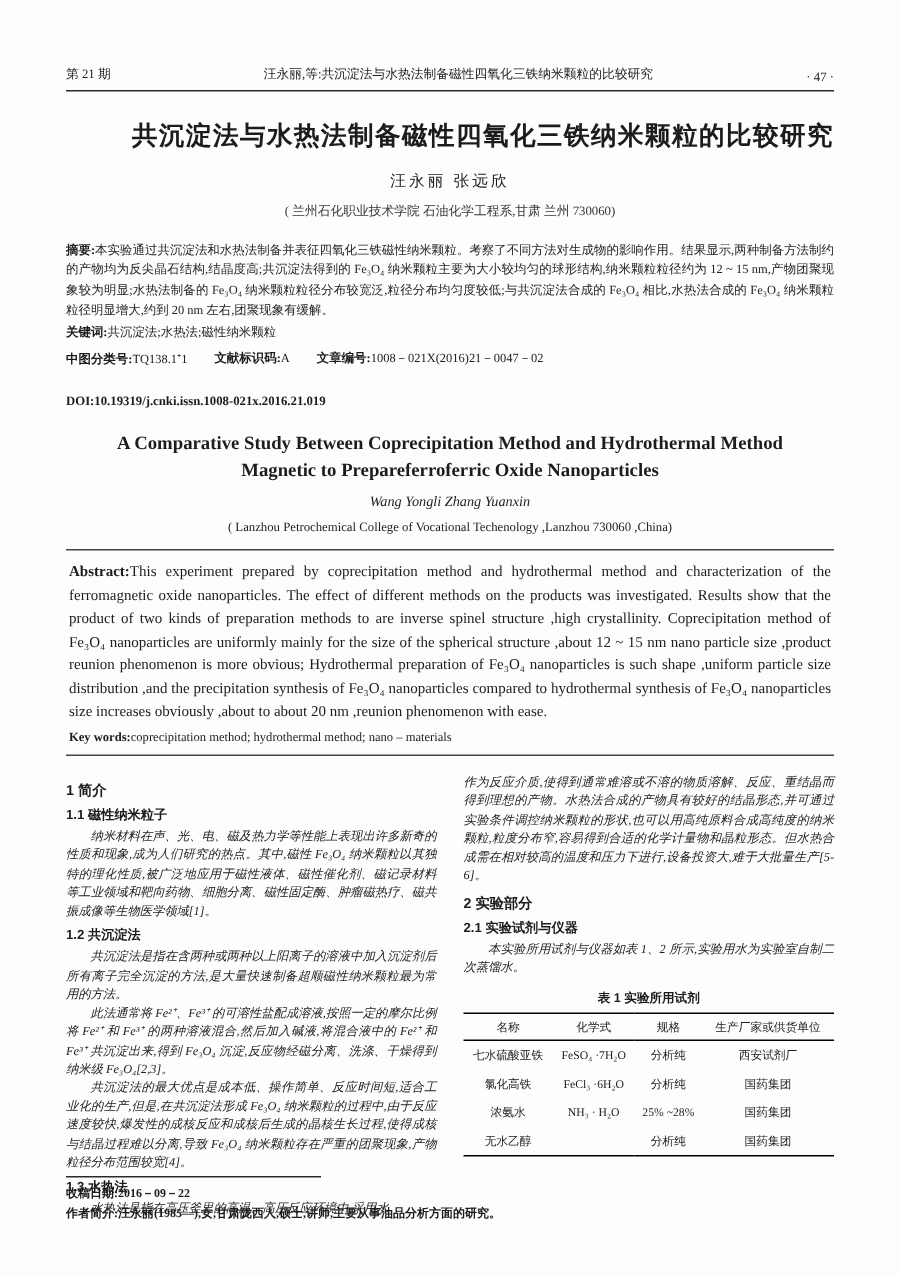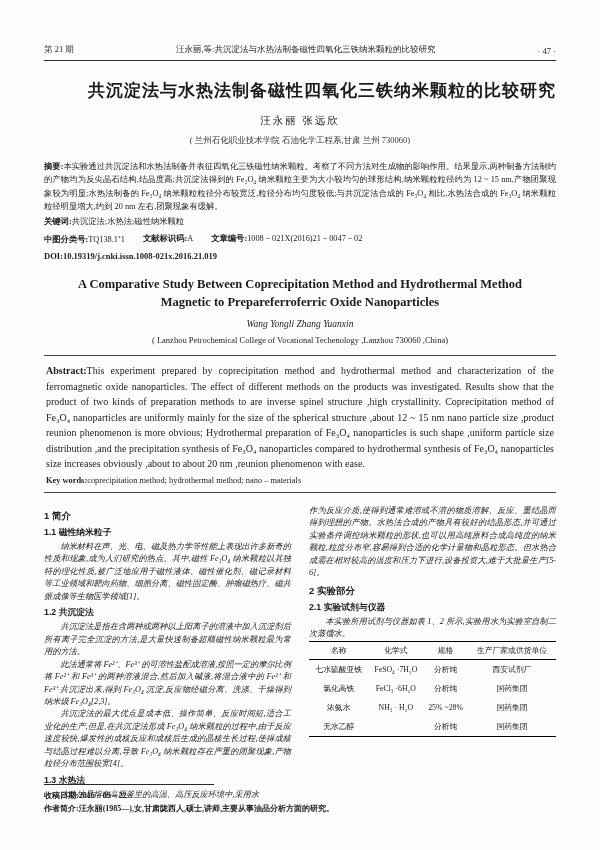--- a/index.html
+++ b/index.html
@@ -22,21 +22,21 @@
   }
   .authors-cn { margin-top:12px; text-align:center; font-size:10.5px; letter-spacing:2px; }
   .affil-cn   { margin-top:7px;  text-align:center; font-size:8.5px; color:#333; }
   
   .abs-cn {
     margin-top:13px; font-size:8.3px; line-height:1.6; text-align:justify; color:#222;
   }
   .abs-cn .lbl, .kw-cn .lbl, .abs-en .lbl, .kw-en .lbl, .meta .lbl { font-weight:bold; }
   .kw-cn { margin-top:3px; font-size:8.3px; }
   .meta  { margin-top:6px; font-size:8.3px; display:flex; gap:18px; }
-  .doi   { margin-top:6px; font-size:8.5px; font-weight:bold; }
+  .doi   { margin-top:17px; font-size:8.5px; font-weight:bold; }
   
   .title-en {
     margin-top:14px; text-align:center; font-size:12.5px; font-weight:bold;
     line-height:1.45; padding:0 20px;
   }
   .authors-en { margin-top:8px; text-align:center; font-style:italic; font-size:9.5px; }
   .affil-en   { margin-top:6px; text-align:center; font-size:8.5px; }
   .en-abs-box {
     margin-top:10px; border-top:1px solid #444; border-bottom:1px solid #444;
     padding:7px 2px 7px 2px;
@@ -110,20 +110,21 @@
       <div class="h2">1.3  水热法</div>
       <p class="p">水热法是指在高压釜里的高温、高压反应环境中,采用水</p>
     </div>
 
     <div class="col">
       <p class="p no-indent">作为反应介质,使得到通常难溶或不溶的物质溶解、反应、重结晶而得到理想的产物。水热法合成的产物具有较好的结晶形态,并可通过实验条件调控纳米颗粒的形状,也可以用高纯原料合成高纯度的纳米颗粒,粒度分布窄,容易得到合适的化学计量物和晶粒形态。但水热合成需在相对较高的温度和压力下进行,设备投资大,难于大批量生产[5-6]。</p>
       <div class="h1">2  实验部分</div>
       <div class="h2">2.1  实验试剂与仪器</div>
       <p class="p">本实验所用试剂与仪器如表 1、2 所示,实验用水为实验室自制二次蒸馏水。</p>
 
+      <div class="tbl-caption">表 1   实验所用试剂</div>
       <table class="reagents">
         <thead>
           <tr>
             <th>名称</th>
             <th>化学式</th>
             <th>规格</th>
             <th>生产厂家或供货单位</th>
           </tr>
         </thead>
         <tbody>

